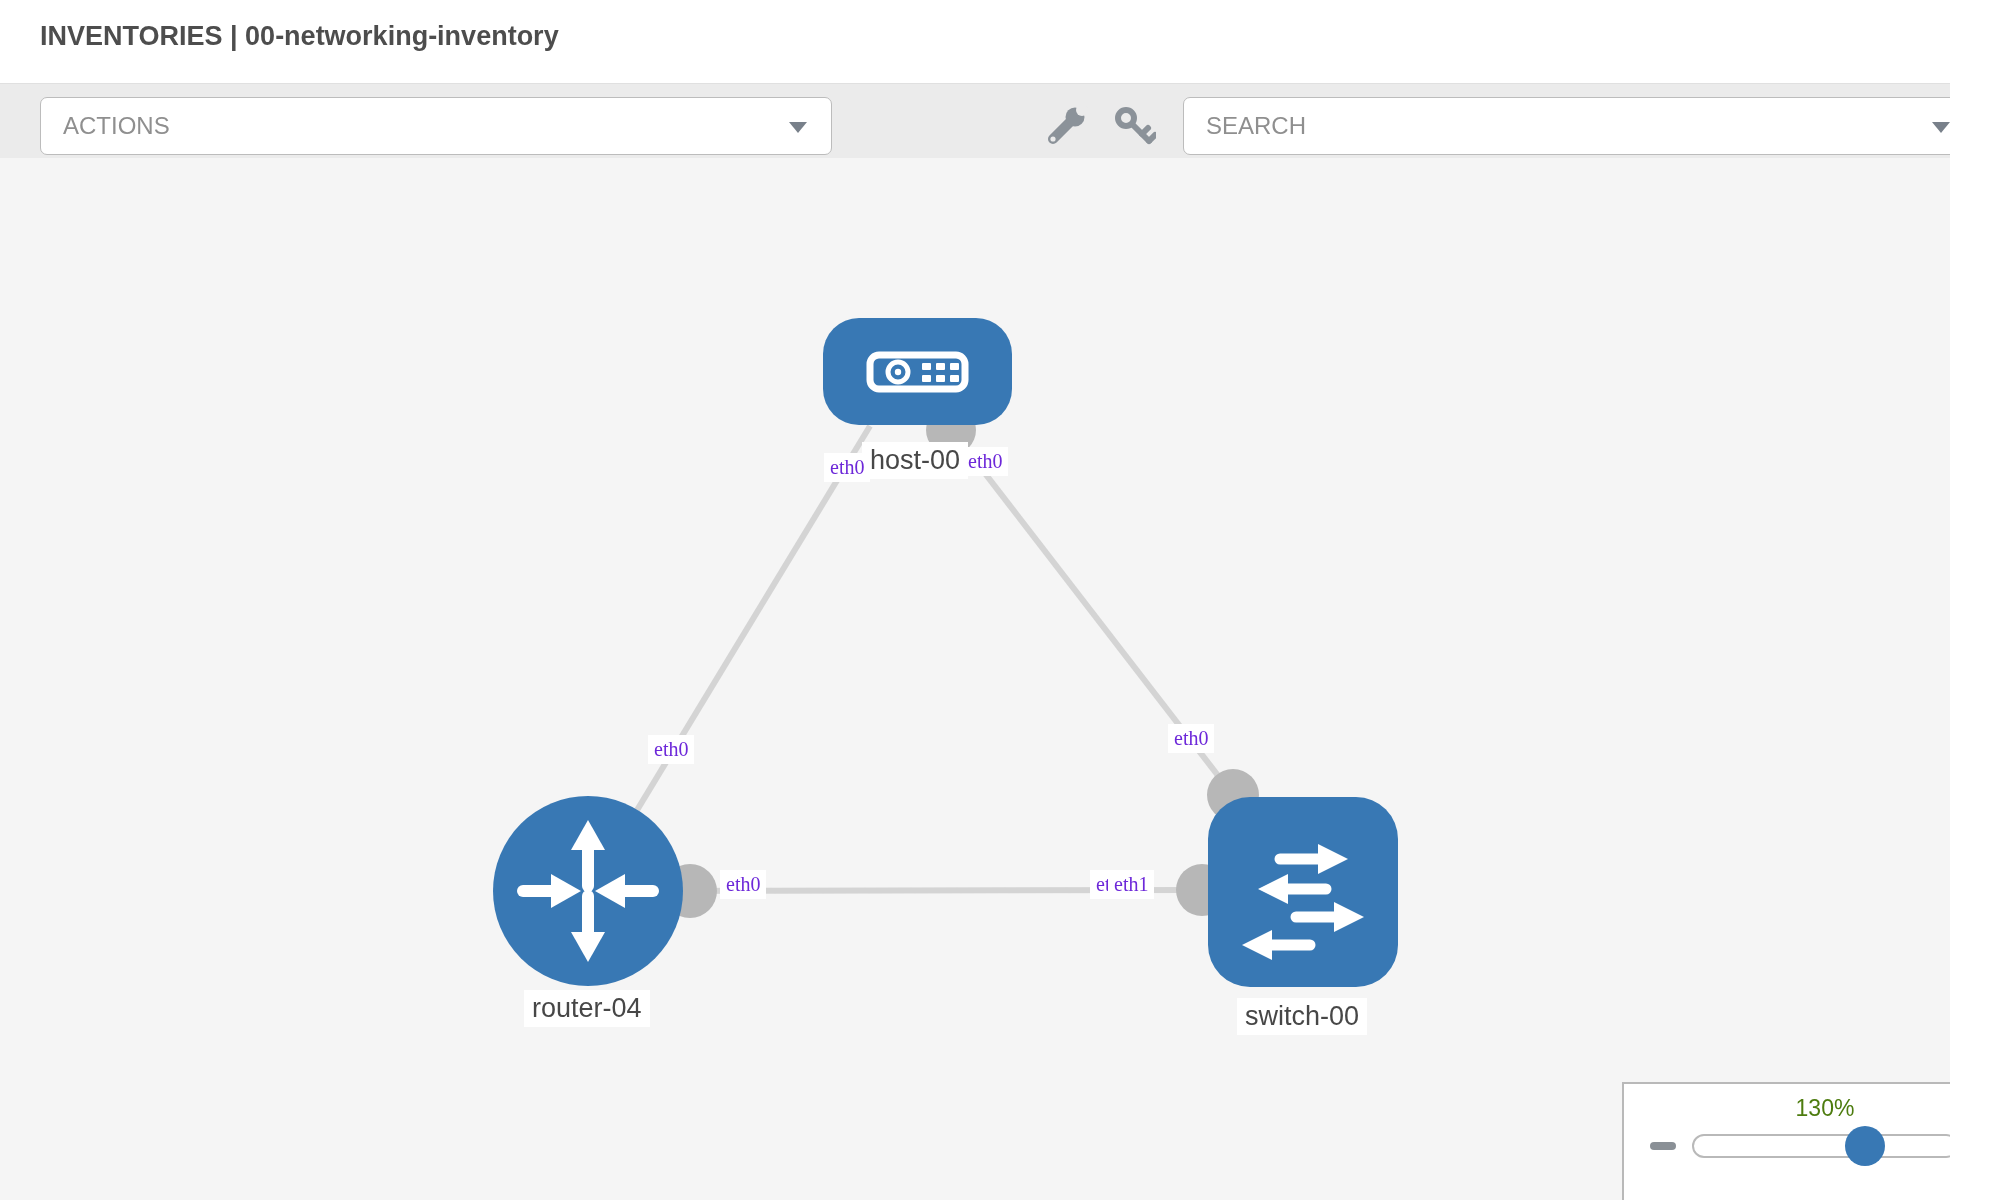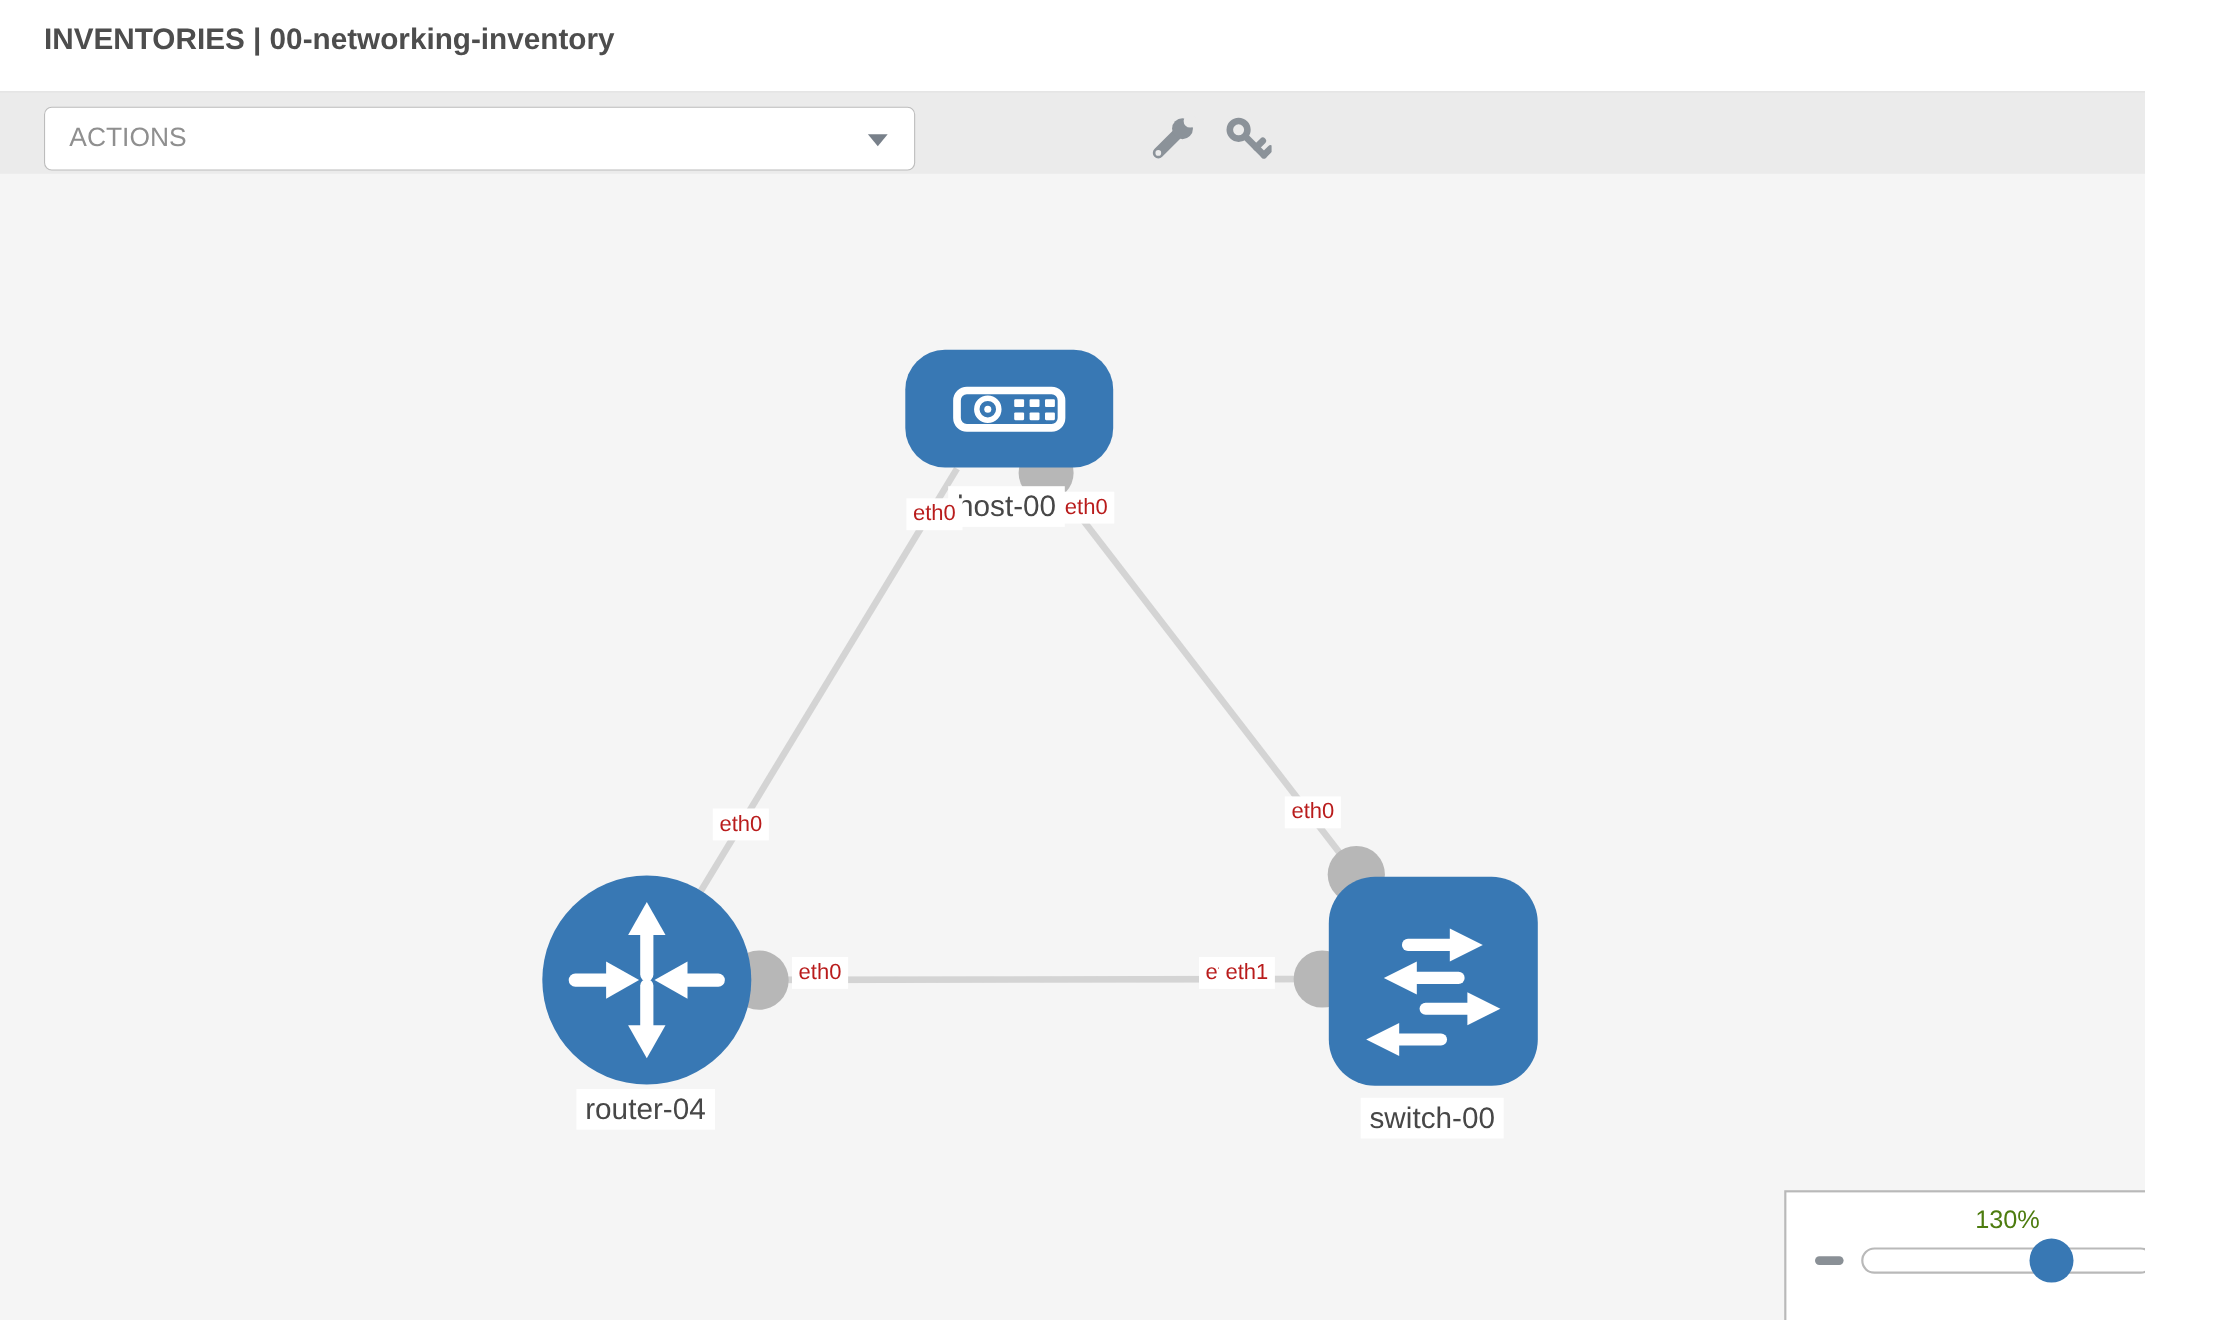--- a/index.html
+++ b/index.html
@@ -38,22 +38,22 @@
   .links-svg { position:absolute; left:0; top:0; z-index:1; }
 
   .node { position:absolute; z-index:2; background:#3878b4; cursor:pointer; }
   .node svg { position:absolute; left:0; top:0; }
   .node-host   { left:823px; top:160px; width:189px; height:107px; border-radius:36px; }
   .node-router { left:493px; top:638px; width:190px; height:190px; border-radius:50%; }
   .node-switch { left:1208px; top:639px; width:190px; height:190px; border-radius:42px; }
 
   .node-label { position:absolute; z-index:3; background:#ffffff; color:#474747;
                 font-size:27px; padding:3px 8px; white-space:nowrap; }
-  .if-label { position:absolute; z-index:3; background:#ffffff; color:#b91c1c;
-              font-size:20px; padding:3px 6px; white-space:nowrap; }
+  .if-label { position:absolute; z-index:3; background:#ffffff; color:#6d28d9;
+              font-size:20px; padding:3px 6px; white-space:nowrap;font-family:Liberation Serif, serif; }
 
   .lbl-host   { left:862px; top:284px; }
   .lbl-router { left:524px; top:832px; }
   .lbl-switch { left:1237px; top:840px; }
 
   .if-host-left    { left:824px;  top:295px; }
   .if-host-right   { left:962px;  top:289px; }
   .if-mid          { left:648px;  top:577px; }
   .if-switch-top   { left:1168px; top:566px; }
   .if-router-right { left:720px;  top:712px; }
@@ -106,20 +106,24 @@
     </div>
     <div class="tool-icon tool-key">
       <svg width="44" height="44" viewBox="0 0 44 44">
         <circle cx="14" cy="14" r="8" fill="none" stroke="#8b9299" stroke-width="6"></circle>
         <line x1="20" y1="20" x2="37" y2="37" stroke="#8b9299" stroke-width="6" stroke-linecap="round"></line>
         <line x1="30" y1="30" x2="36" y2="24" stroke="#8b9299" stroke-width="6" stroke-linecap="round"></line>
         <line x1="37" y1="37" x2="43" y2="31" stroke="#8b9299" stroke-width="6" stroke-linecap="round"></line>
       </svg>
     </div>
 
+    <div class="dropdown dd-search">
+      <span class="dropdown-label">SEARCH</span>
+      <span class="caret"></span>
+    </div>
   </div>
 
   <div class="canvas">
 
     <svg class="links-svg" width="2014" height="1042" viewBox="0 0 2014 1042">
       <line x1="588" y1="733" x2="870" y2="268" stroke="#d4d4d4" stroke-width="6"></line>
       <line x1="950" y1="270" x2="1233" y2="637" stroke="#d4d4d4" stroke-width="6"></line>
       <line x1="588" y1="733" x2="1200" y2="732" stroke="#d4d4d4" stroke-width="6"></line>
       <circle cx="690" cy="733" r="27" fill="#b7b7b7"></circle>
       <circle cx="951" cy="272" r="25" fill="#b7b7b7"></circle>

